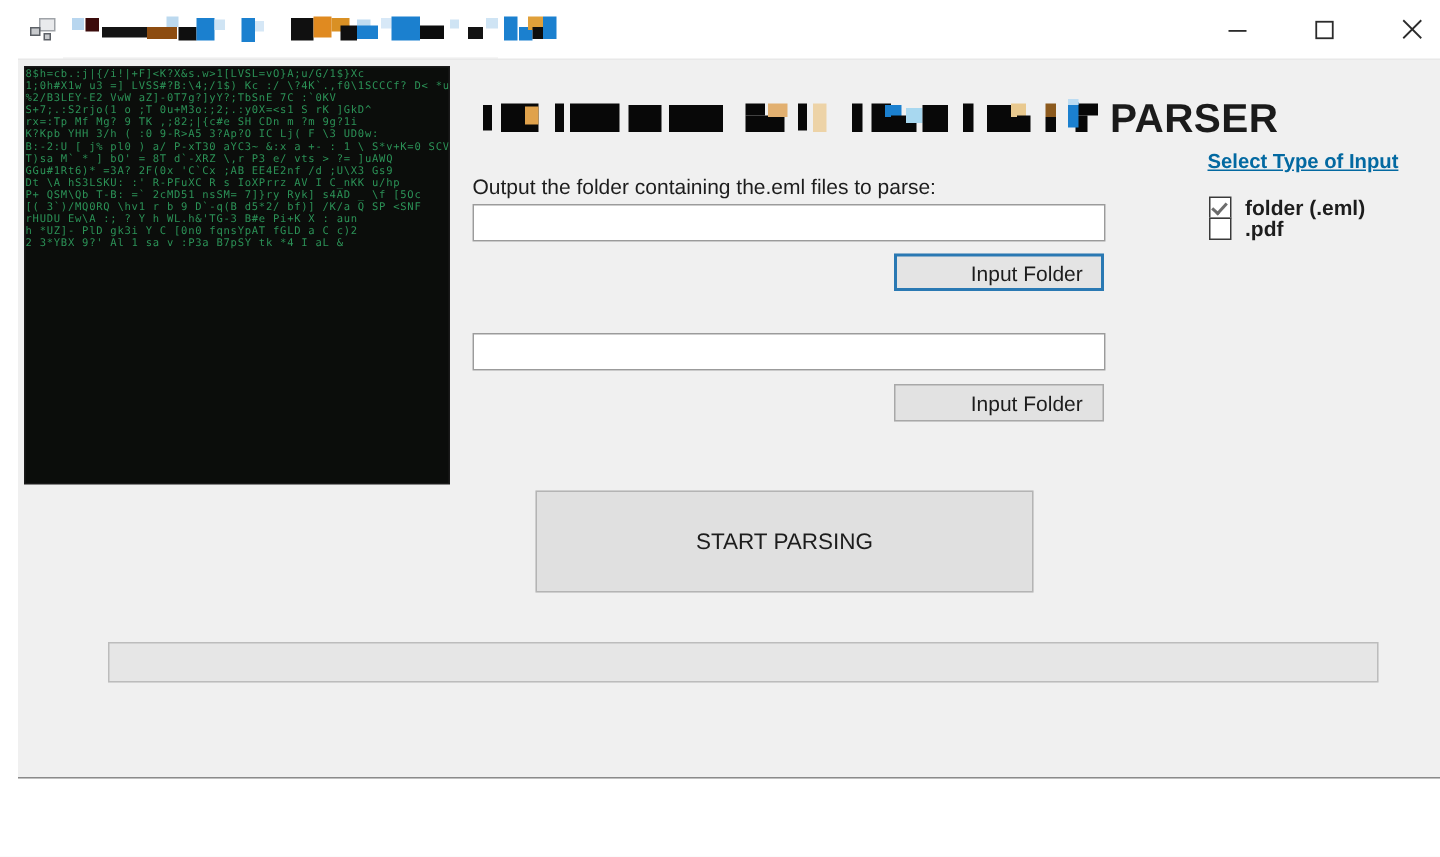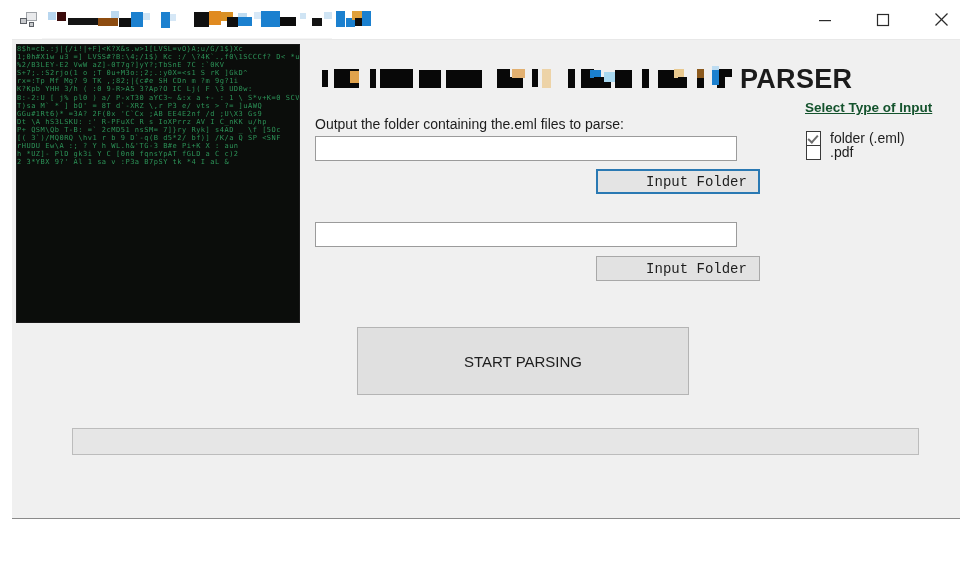--- a/index.html
+++ b/index.html
@@ -135,21 +135,21 @@
     text-align: center;
   }
 
   
   #input-type-title {
     position: absolute;
     left: 793px;
     top: 100px;
     font-size: 13.5px;
     font-weight: bold;
-    color: #14532d;
+    color: #0369a1;
     text-decoration: underline;
     white-space: nowrap;
   }
   .chk-row {
     position: absolute;
     left: 794px;
     display: flex;
     align-items: center;
     gap: 9px;
   }
@@ -171,20 +171,21 @@
     top: 1px;
     width: 4px;
     height: 8px;
     border: solid #6d6d6d;
     border-width: 0 2px 2px 0;
     transform: rotate(42deg);
   }
   .chk-label {
     font-size: 14px;
     color: #1d1d1d;
+    font-weight: bold;
   }
 
   
   .form-label {
     position: absolute;
     font-size: 14px;
     color: #1d1d1d;
     white-space: nowrap;
   }
   #label-input { left: 303px; top: 116px; }
@@ -202,26 +203,26 @@
     font-size: 13px;
     color: #1d1d1d;
     padding: 0 4px;
     outline: none;
   }
   #field-input { top: 136px; }
   #field-output { top: 222px; }
 
   .folder-btn {
     position: absolute;
-    width: 164px;
+    width: 140px;
     height: 25px;
     background: #e2e2e2;
     border: 1px solid #a8a8a8;
     box-sizing: border-box;
-    font-family: Liberation Mono, monospace;
+    font-family: Liberation Sans, sans-serif;
     font-size: 14px;
     color: #1d1d1d;
     display: flex;
     align-items: center;
     justify-content: center;
     cursor: default;
     padding-left: 37px;
   }
   #btn-input-folder {
     left: 584px;

